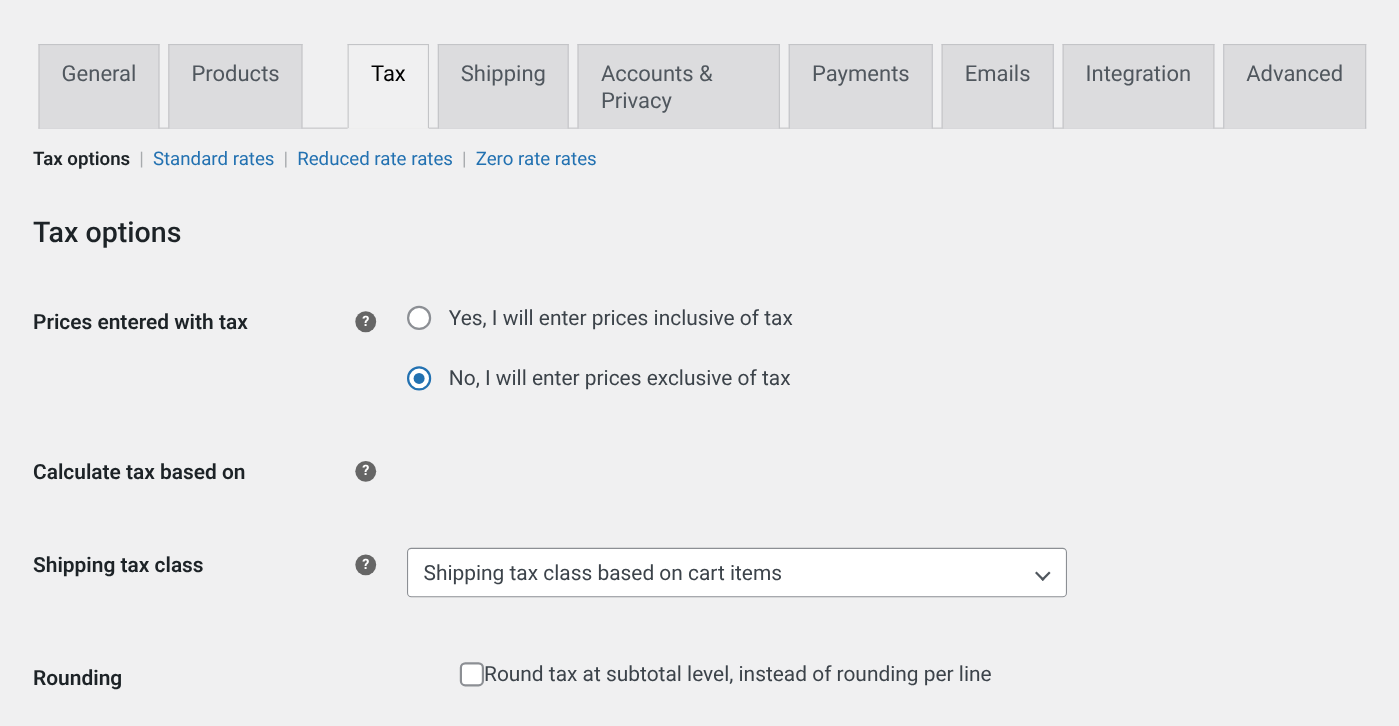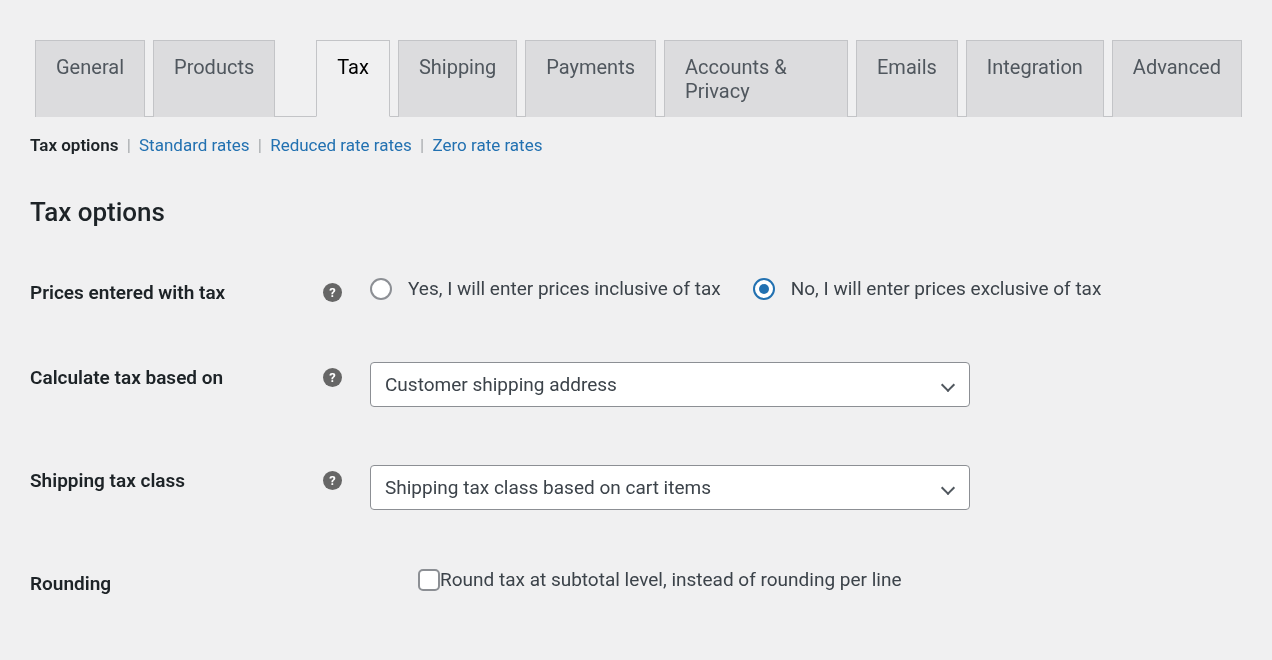--- a/index.html
+++ b/index.html
@@ -103,21 +103,21 @@
       justify-content: center;
       cursor: help;
       flex-shrink: 0;
     }
     .form-field-col {
       padding-left: 28px;
       flex: 1;
     }
     .radio-group {
       display: flex;
-      flex-direction: row;
+      flex-direction: column;
       gap: 32px;
     }
     .radio-option {
       display: flex;
       align-items: center;
       gap: 16px;
       cursor: pointer;
     }
     .radio-circle {
       width: 22px;
@@ -191,22 +191,22 @@
 </head>
 <body>
 
 <div class="wrap">
 
   <div class="nav-tab-wrapper">
     <a class="nav-tab">General</a>
     <a class="nav-tab">Products</a>
     <a class="nav-tab active">Tax</a>
     <a class="nav-tab">Shipping</a>
+    <a class="nav-tab">Accounts &amp; Privacy</a>
     <a class="nav-tab">Payments</a>
-    <a class="nav-tab">Accounts &amp; Privacy</a>
     <a class="nav-tab">Emails</a>
     <a class="nav-tab">Integration</a>
     <a class="nav-tab">Advanced</a>
   </div>
 
   <div class="subsubsub">
     <span class="current">Tax options</span>
     <span class="sep">|</span>
     <a>Standard rates</a>
     <span class="sep">|</span>
@@ -236,26 +236,20 @@
           </label>
         </div>
       </div>
     </div>
 
     <div class="form-row">
       <div class="form-label-col">
         <span class="form-label">Calculate tax based on</span>
         <span class="help-icon">?</span>
       </div>
-      <div class="form-field-col">
-        <div class="select-box">
-          <span>Customer shipping address</span>
-          <span class="chevron-down"></span>
-        </div>
-      </div>
     </div>
 
     <div class="form-row">
       <div class="form-label-col">
         <span class="form-label">Shipping tax class</span>
         <span class="help-icon">?</span>
       </div>
       <div class="form-field-col">
         <div class="select-box">
           <span>Shipping tax class based on cart items</span>

